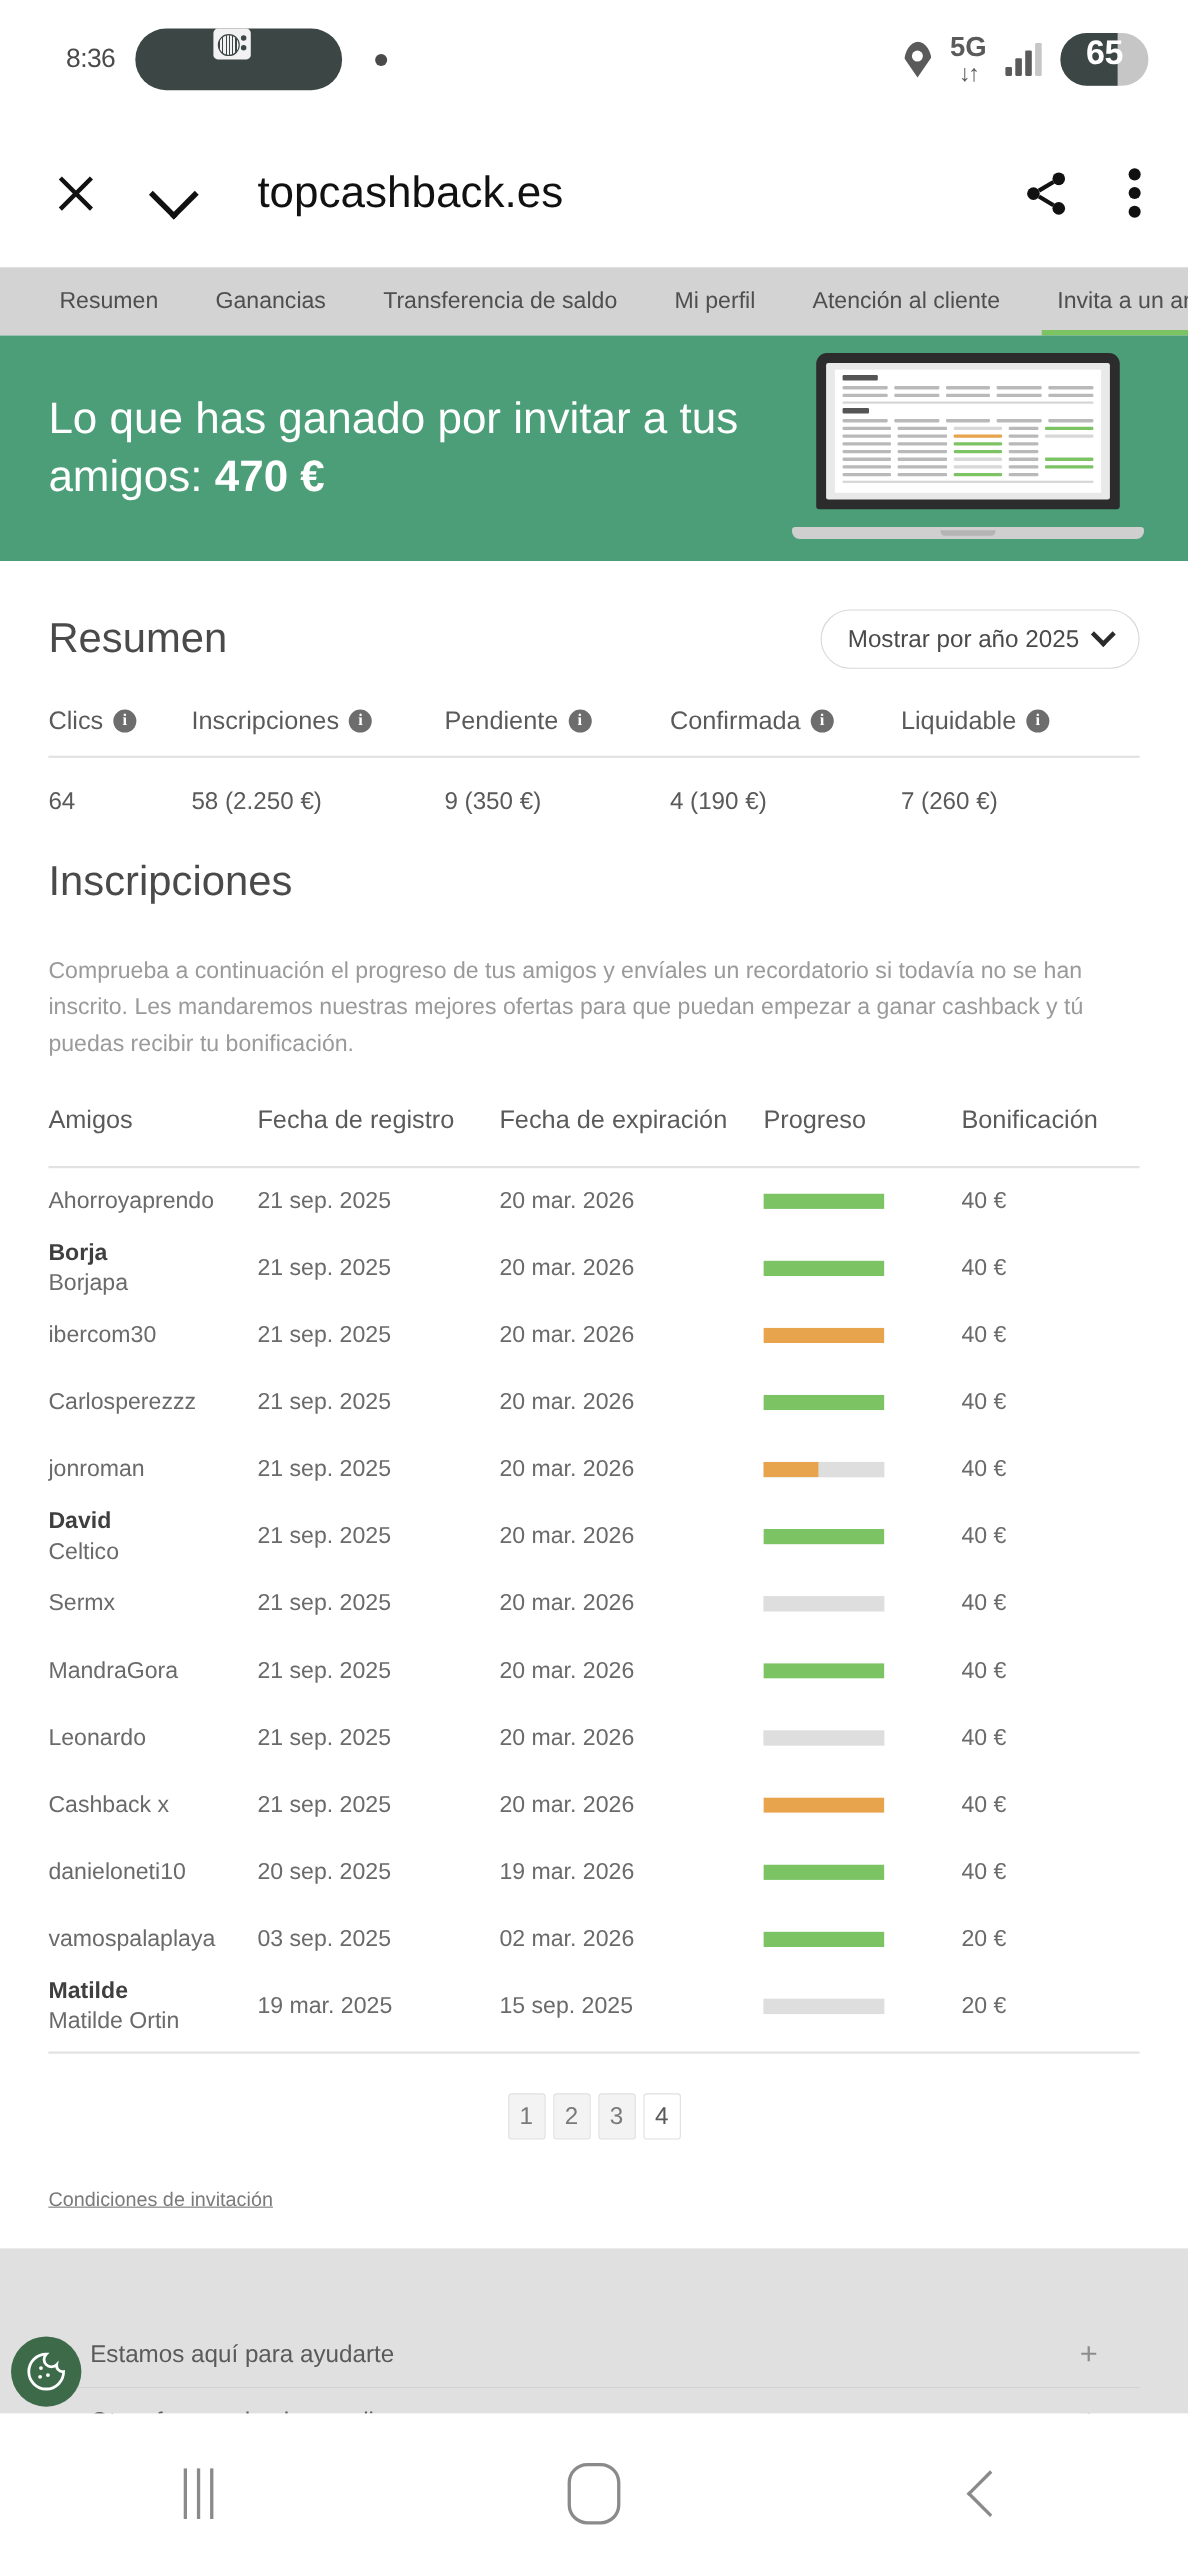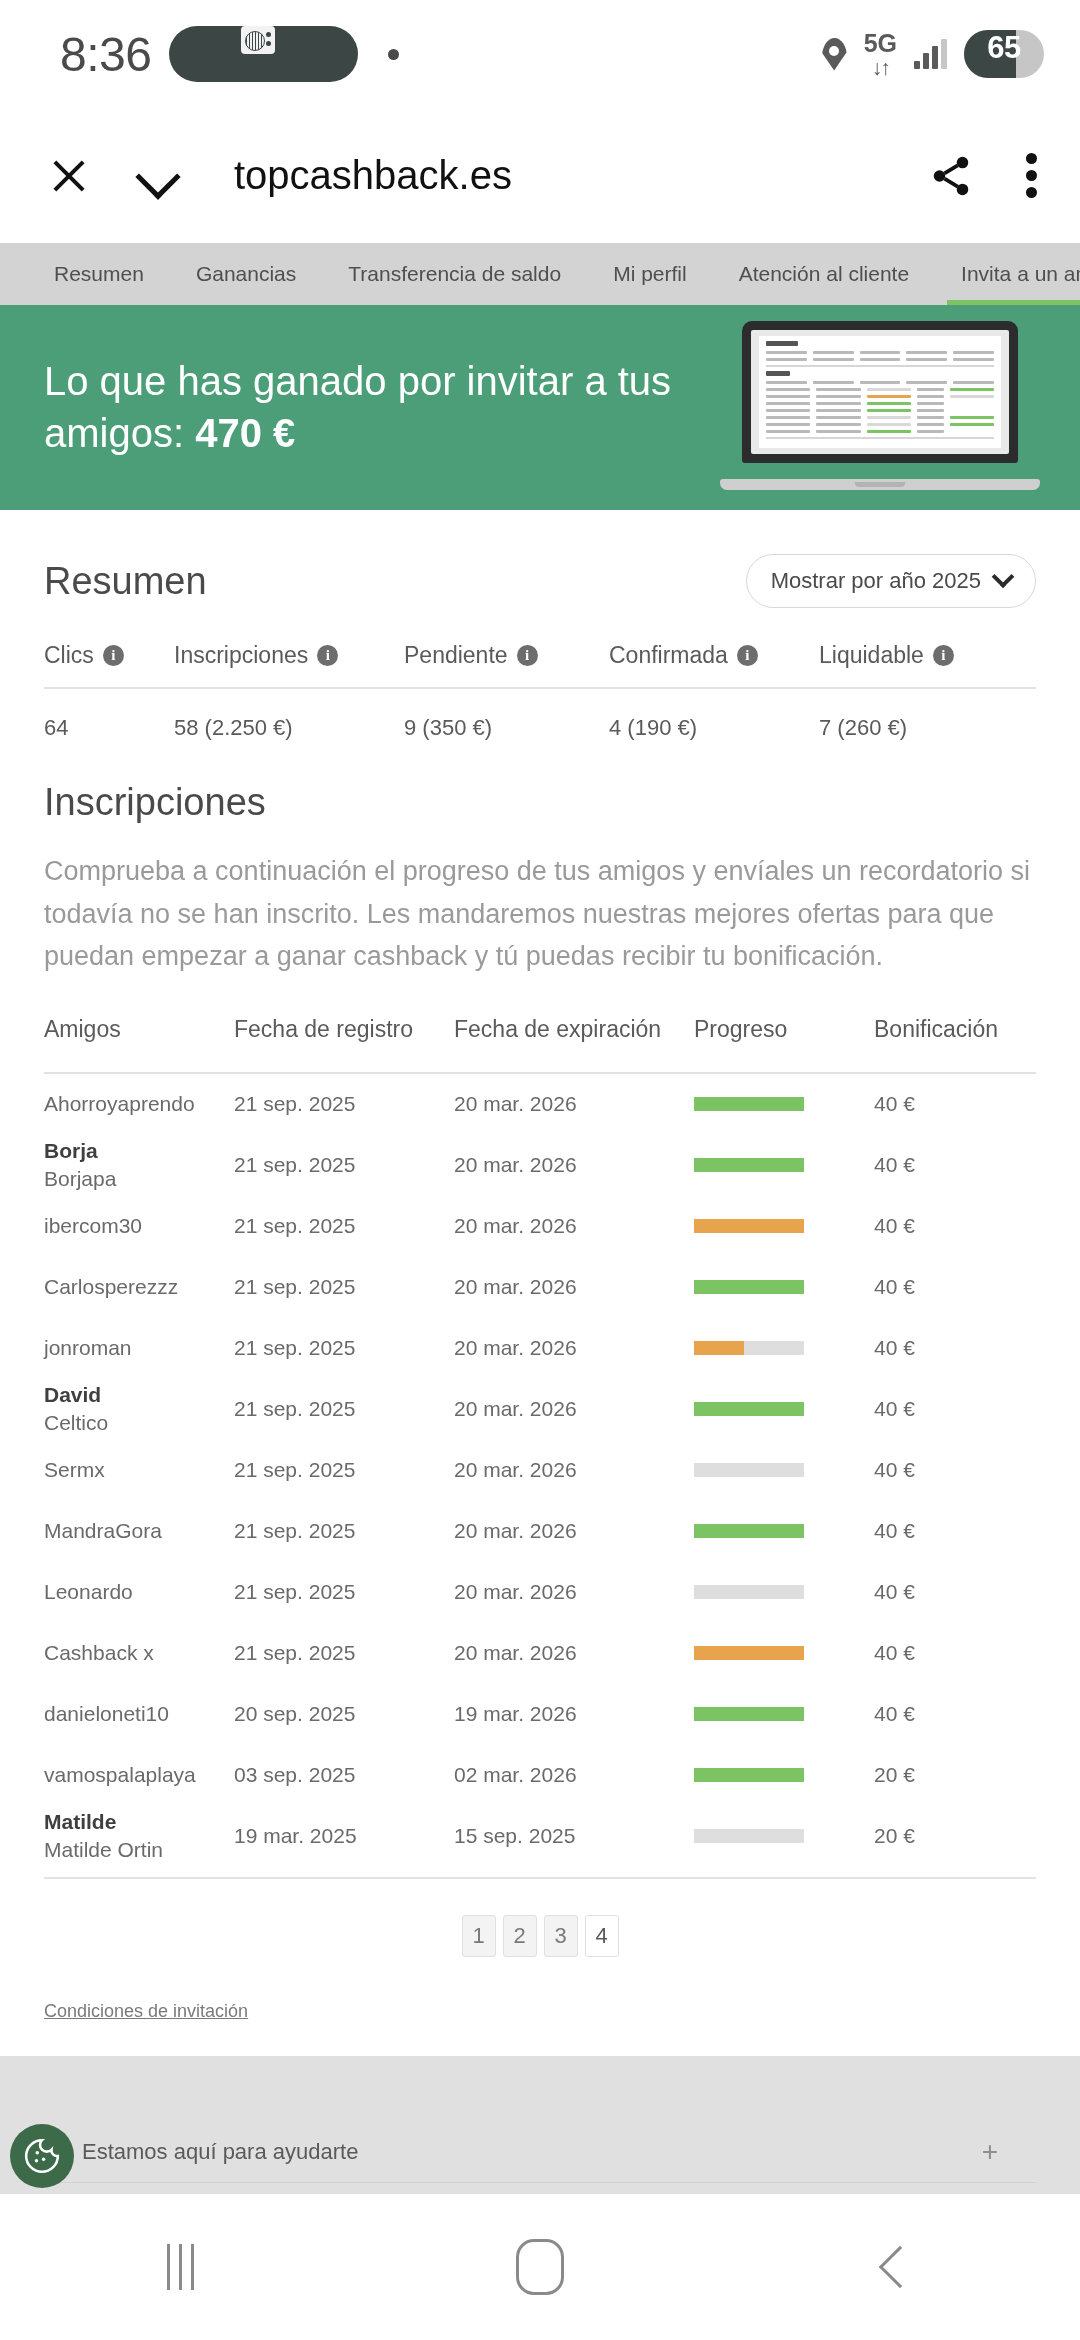--- a/index.html
+++ b/index.html
@@ -13,21 +13,21 @@
 
   
   .statusbar {
     height:108px;
     display:flex;
     align-items:center;
     padding:0 36px 0 60px;
     background:#ffffff;
   }
   .sb-time {
-    font-size:48px;
+    font-size:24px;
     color:#4a4a4a;
     letter-spacing:-0.5px;
   }
   .sb-pill {
     margin-left:18px;
     background:#3c4645;
     color:#ffffff;
     border-radius:28px;
     height:56px;
     display:flex;
@@ -366,24 +366,24 @@
     font-weight:bold;
     display:inline-flex;
     align-items:center;
     justify-content:center;
     font-family:"Liberation Serif", serif;
     flex:none;
   }
   .hr { height:2px; background:#e2e2e2; margin-top:18px; }
 
   .desc {
-    font-size:27px;
+    font-size:21px;
     color:#9a9a9a;
     line-height:1.58;
-    margin-top:26px;
+    margin-top:42px;
   }
 
   
   .ftable { margin-top:38px; }
   .ft-head { display:flex; padding-bottom:29px; }
   .ft-head div { font-size:23px; color:#5a5a5a; }
   .fc1{width:190px;} .fc2{width:220px;} .fc3{width:240px;} .fc4{width:180px;} .fc5{flex:1;}
   .ft-row {
     display:flex;
     align-items:center;

